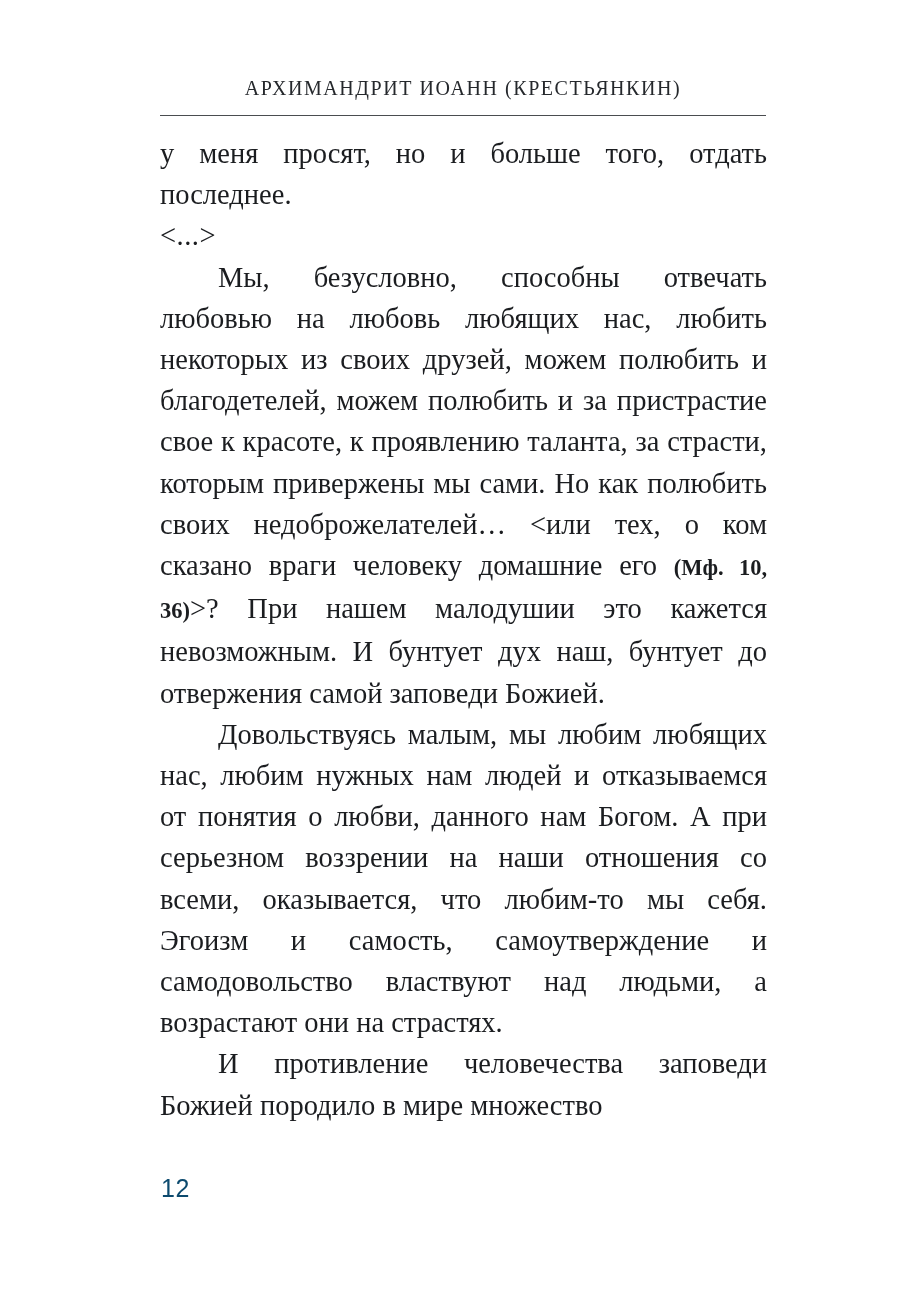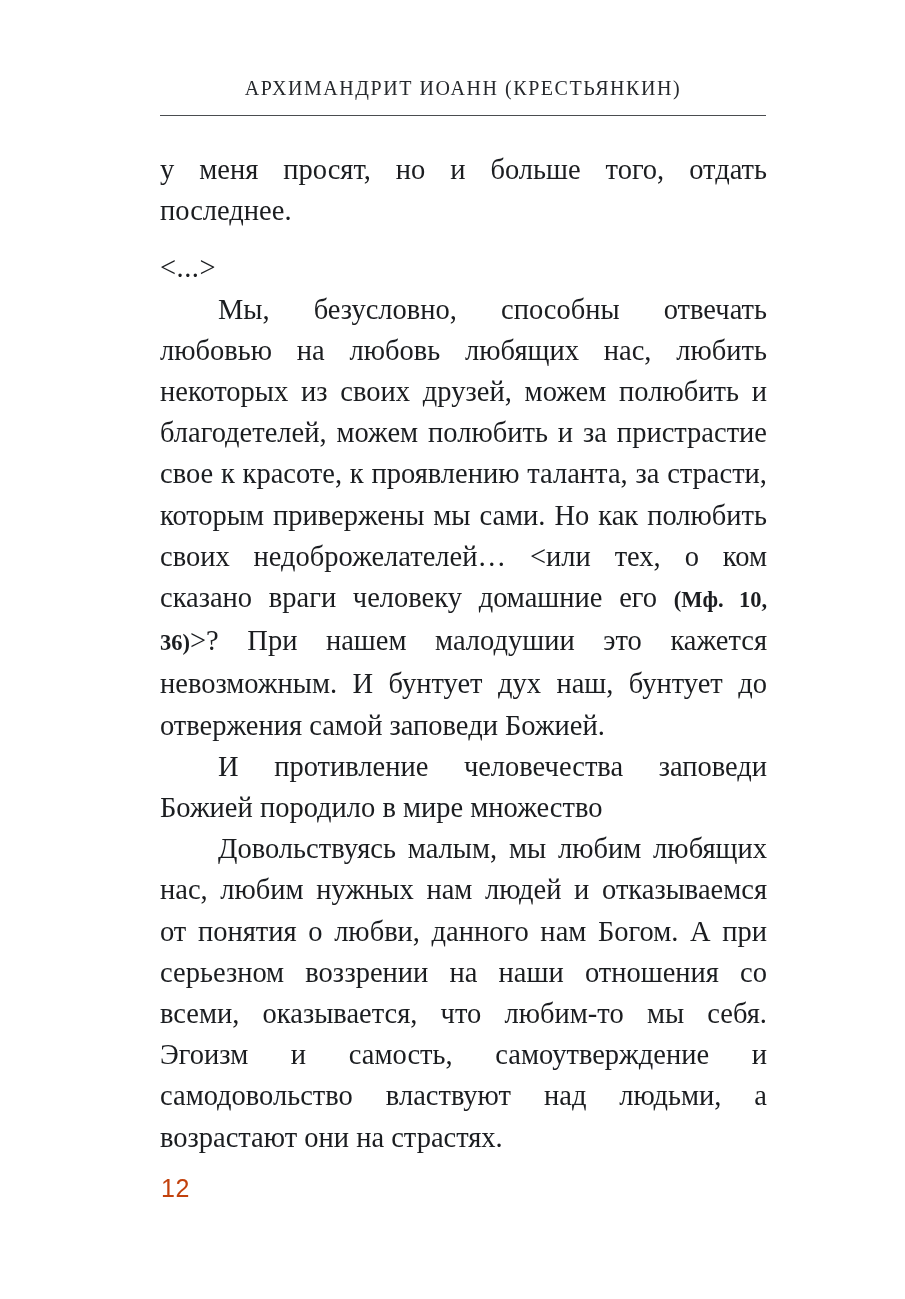--- a/index.html
+++ b/index.html
@@ -67,21 +67,20 @@
     margin: 0;
     text-indent: 0;
   }
 
   p.indented {
     text-indent: 58px;
   }
 
   p.last-line-left {
     text-align-last: left;
-    margin-top: 16px;
   }
 
   .ital {
   }
 
   .ref {
     font-size: 22.5px;
     font-style: normal;
     font-weight: bold;
   }
@@ -91,42 +90,42 @@
     letter-spacing: 0.5px;
   }
 
   
   .folio {
     position: absolute;
     left: 161px;
     top: 1174px;
     font-family: "Liberation Sans", "DejaVu Sans", sans-serif;
     font-size: 25px;
-    color: #c2410c;
+    color: #0c4a6e;
     letter-spacing: 0.5px;
   }
 </style>
 </head>
 <body>
 
 <div class="page">
 
   <div class="running-head">АРХИМАНДРИТ ИОАНН (КРЕСТЬЯНКИН)</div>
 
   <div class="head-rule"></div>
 
   <div class="body-block">
 
     <p class="last-line-left">у меня просят, но и больше того, отдать последнее.</p>
 
     <p class="ellipsis-line last-line-left">&lt;...&gt;</p>
 
     <p class="indented"><span>Мы, безусловно, способны отвечать любовью на любовь любящих нас, любить некоторых из своих друзей, можем полюбить и благодетелей, можем полюбить и за пристрастие свое к красоте, к проявлению таланта, за страсти, которым привержены мы сами. Но как полюбить своих недоброжелателей… &lt;или тех, о ком сказано </span><span class="ital">враги человеку домашние его</span><span> </span><span class="ref">(Мф. 10, 36)</span><span>&gt;? При нашем малодушии это кажется невозможным. И бунтует дух наш, бунтует до отвержения самой заповеди Божией.</span></p>
 
+    <p class="indented">Довольствуясь малым, мы любим любящих нас, любим нужных нам людей и отказываемся от понятия о любви, данного нам Богом. А при серьезном воззрении на наши отношения со всеми, оказывается, что любим-то мы себя. Эгоизм и самость, самоутверждение и самодовольство властвуют над людьми, а возрастают они на страстях.</p>
+
     <p class="indented">И противление человечества заповеди Божией породило в мире множество</p>
-
-    <p class="indented">Довольствуясь малым, мы любим любящих нас, любим нужных нам людей и отказываемся от понятия о любви, данного нам Богом. А при серьезном воззрении на наши отношения со всеми, оказывается, что любим-то мы себя. Эгоизм и самость, самоутверждение и самодовольство властвуют над людьми, а возрастают они на страстях.</p>
 
   </div>
 
   <div class="folio">12</div>
 
 </div>
 
 </body></html>

